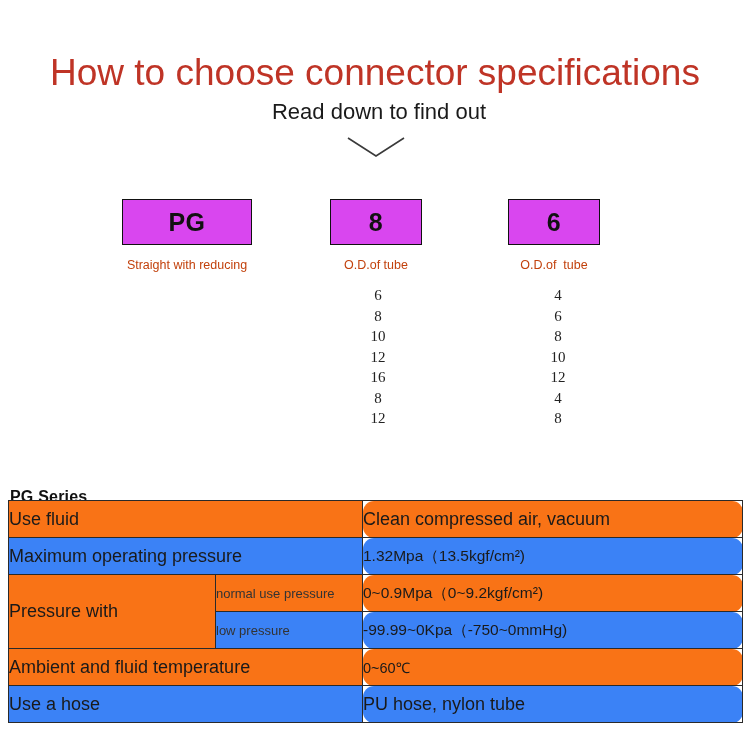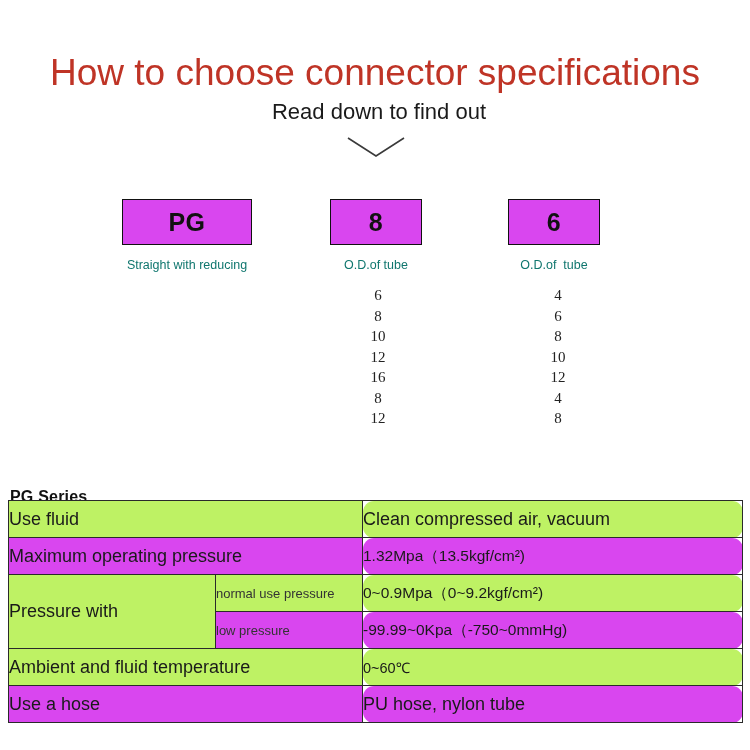--- a/index.html
+++ b/index.html
@@ -64,21 +64,21 @@
     letter-spacing: 0.5px;
     color: #111111;
   }
   .box-1 { left: 122px; top: 199px; width: 130px; height: 46px; }
   .box-2 { left: 330px; top: 199px; width: 92px;  height: 46px; }
   .box-3 { left: 508px; top: 199px; width: 92px;  height: 46px; }
 
   .spec-caption {
     position: absolute;
     font-size: 12.5px;
-    color: #0f766e;
+    color: #c2410c;
     text-align: center;
     white-space: pre;
   }
   .cap-1 { left: 122px; top: 258px; width: 130px; }
   .cap-2 { left: 330px; top: 258px; width: 92px; }
   .cap-3 { left: 508px; top: 258px; width: 92px; }
 
   
   .option-list {
     position: absolute;
@@ -117,22 +117,22 @@
     table-layout: fixed;
     font-size: 17px;
     color: #1a1a1a;
   }
   .spec-table td {
     border: 1.2px solid #2a2a2a;
     padding: 0;
     height: 36px;
     vertical-align: middle;
   }
-  .row-beige td { background: #bef264; }
-  .row-white td { background: #d946ef; }
+  .row-beige td { background: #f97316; }
+  .row-white td { background: #3b82f6; }
 
   .cell-label {
     padding-left: 13px;
     font-size: 18px;
     text-align: left;
   }
   .cell-sublabel {
     text-align: left;
     font-size: 13px;
     color: #333333;

